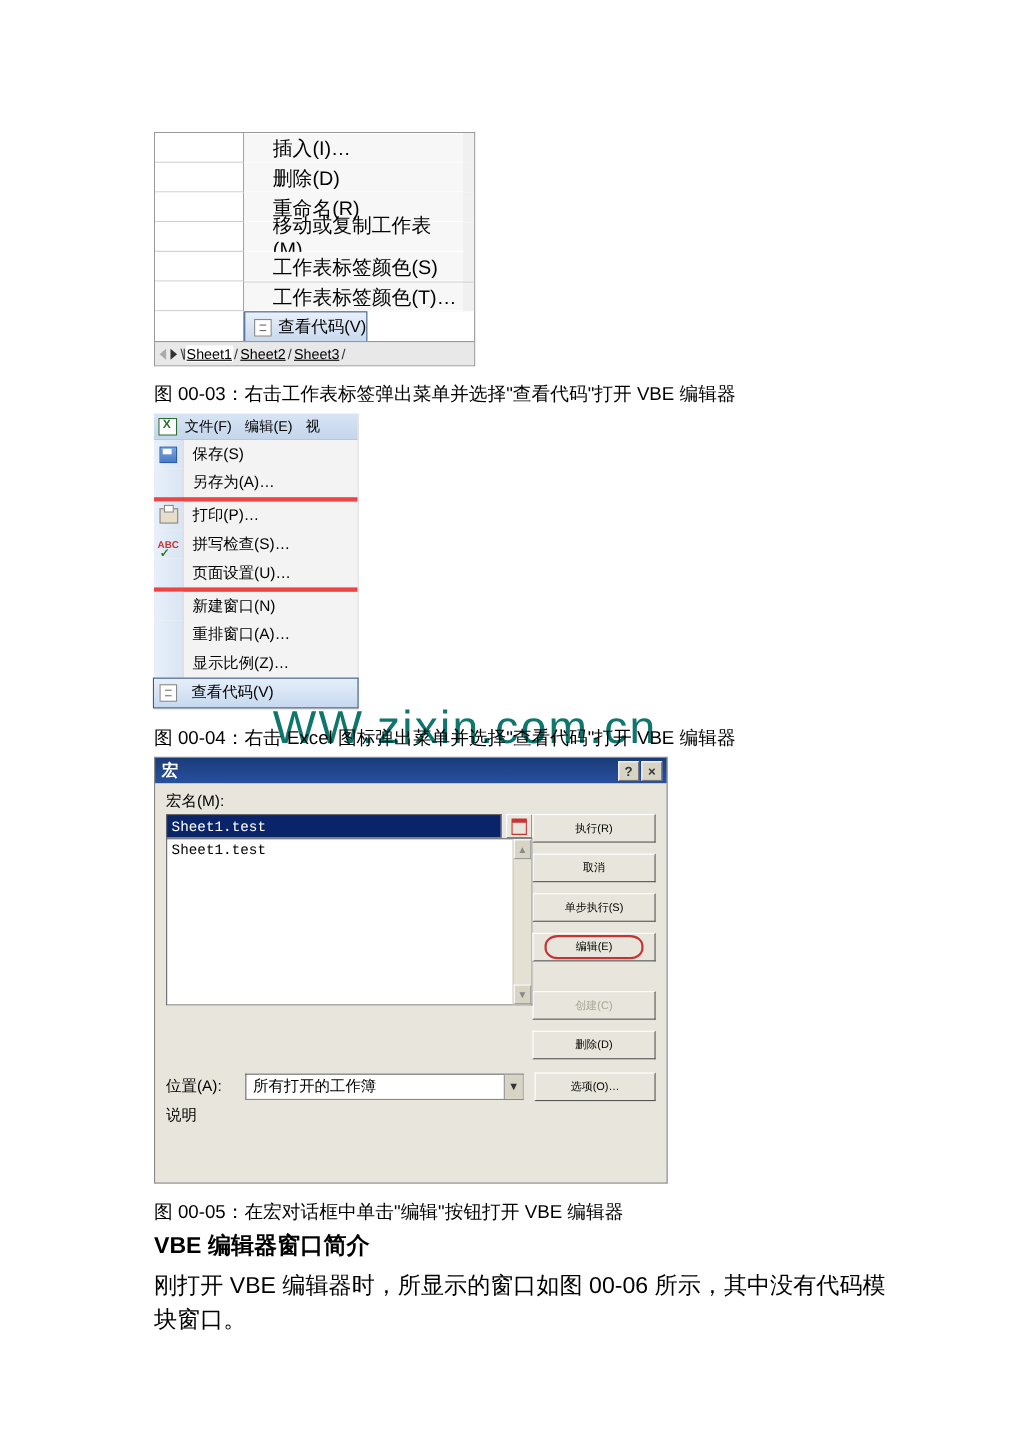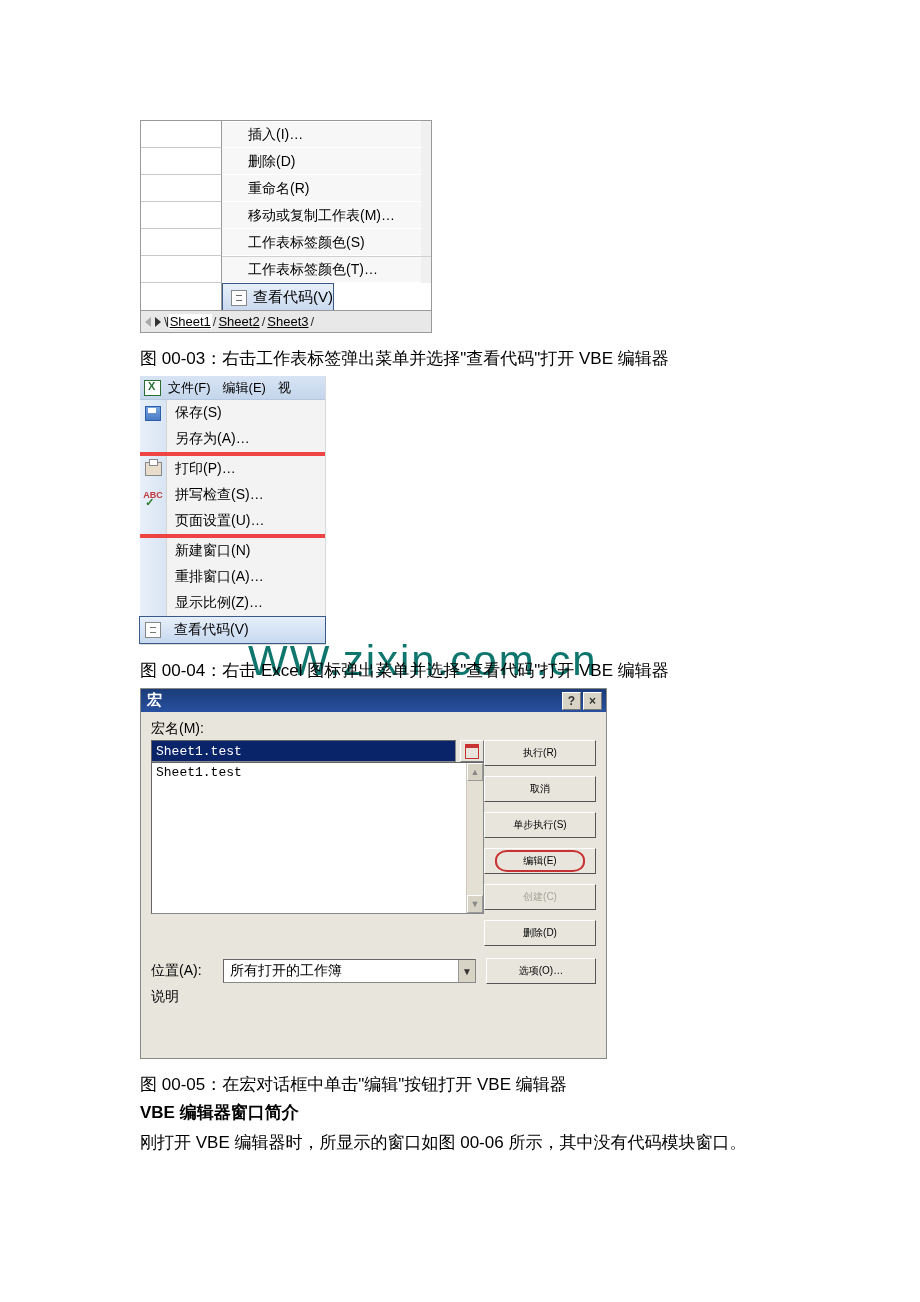--- a/index.html
+++ b/index.html
@@ -38,21 +38,21 @@
     position: relative;
   }
   .fig1-menu-inner {
     position: absolute;
     left: 0; right: 10px; top: 0; bottom: 0;
     background: #f7f7f7;
     box-shadow: inset 0 -1px 0 #fff;
     display: flex;
     align-items: center;
     padding-left: 26px;
-    font-size: 14px;
+    font-size: 18px;
     font-family: "SimSun", "宋体", sans-serif;
   }
   .fig1-menu-first .fig1-menu-inner { border-top: 1px solid #fff; }
   .fig1-menu-sep { border-top: 1px solid #d0d0d0; }
   .fig1-highlight {
     height: 27px;
     display: flex;
     align-items: center;
     position: relative;
     border-top: 1px solid #d0d0d0;
@@ -240,21 +240,21 @@
   .btn3 {
     height: 24px;
     border: 1px solid #fff;
     border-right-color:#555;
     border-bottom-color:#555;
     background:#e8e6dc;
     display:flex; align-items:center; justify-content:center;
     font-size:10px;
     padding: 0 4px;
   }
-  .btn3.disabled { color:#a8a598; }
+  .btn3.disabled { color:#a8a598;margin-top:17px; }
   .btn3.circled {
     position:relative;
     color:#000;
   }
   .btn3.circled .ring {
     position:absolute;
     left:10px; right:10px; top:1px; bottom:1px;
     border:2px solid #c83232;
     border-radius: 12px/10px;
     pointer-events:none;
@@ -298,21 +298,21 @@
     left: 108px;
     top: -8px;
     font: 42px Arial;
     color: #0f766e;
     letter-spacing: 2px;
     z-index: -1;
     white-space: nowrap;
   }
 
   .body-text {
-    font-size: 17px;
+    font-size: 21px;
     line-height: 1.5;
     font-family: Arial, "SimSun", sans-serif;
     margin-top:4px;
   }
   .bold-head { font-weight:bold; font-family: Arial,"SimHei","SimSun",sans-serif; }
 
 </style>
 </head>
 <body>
 

